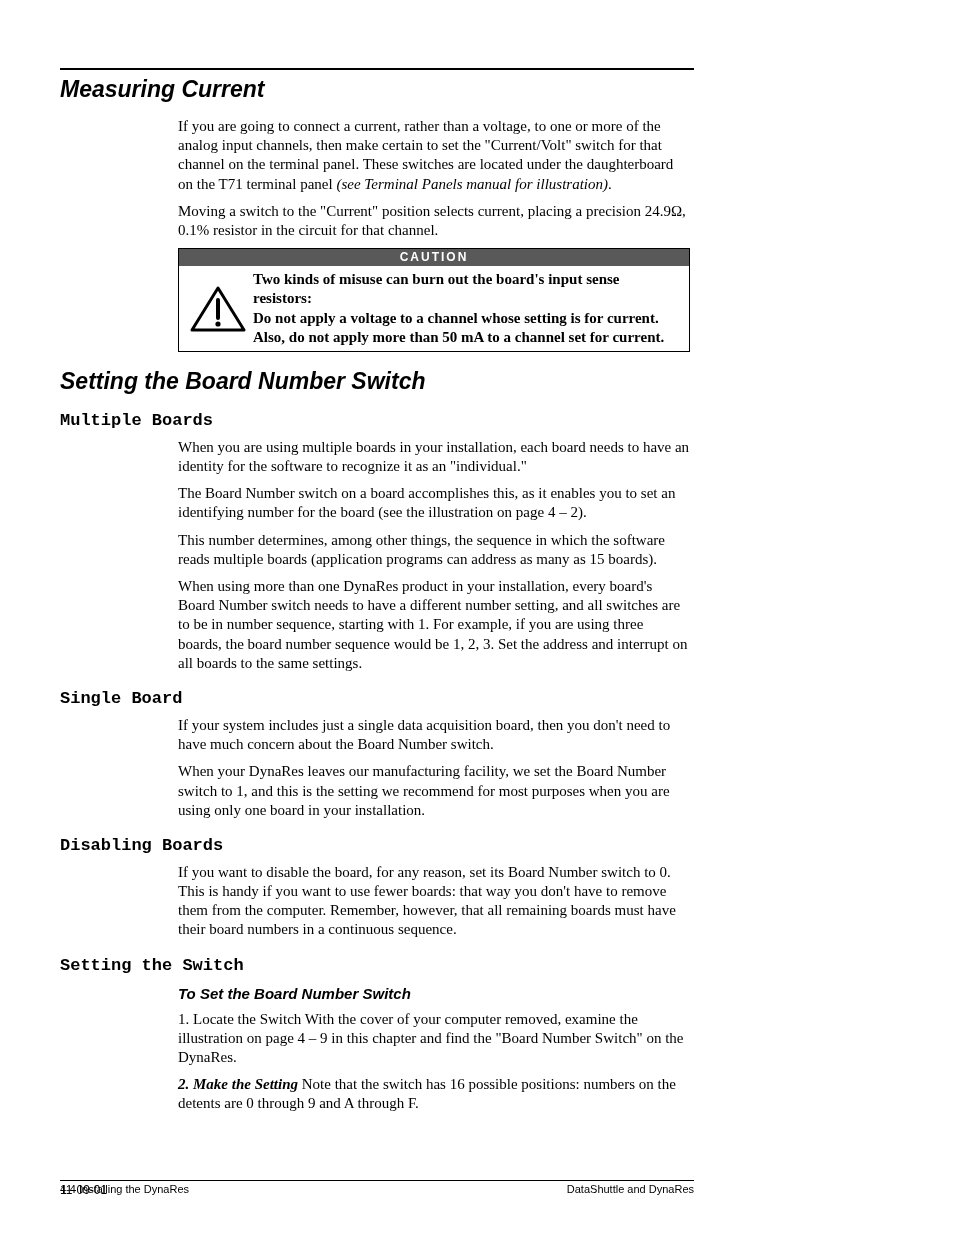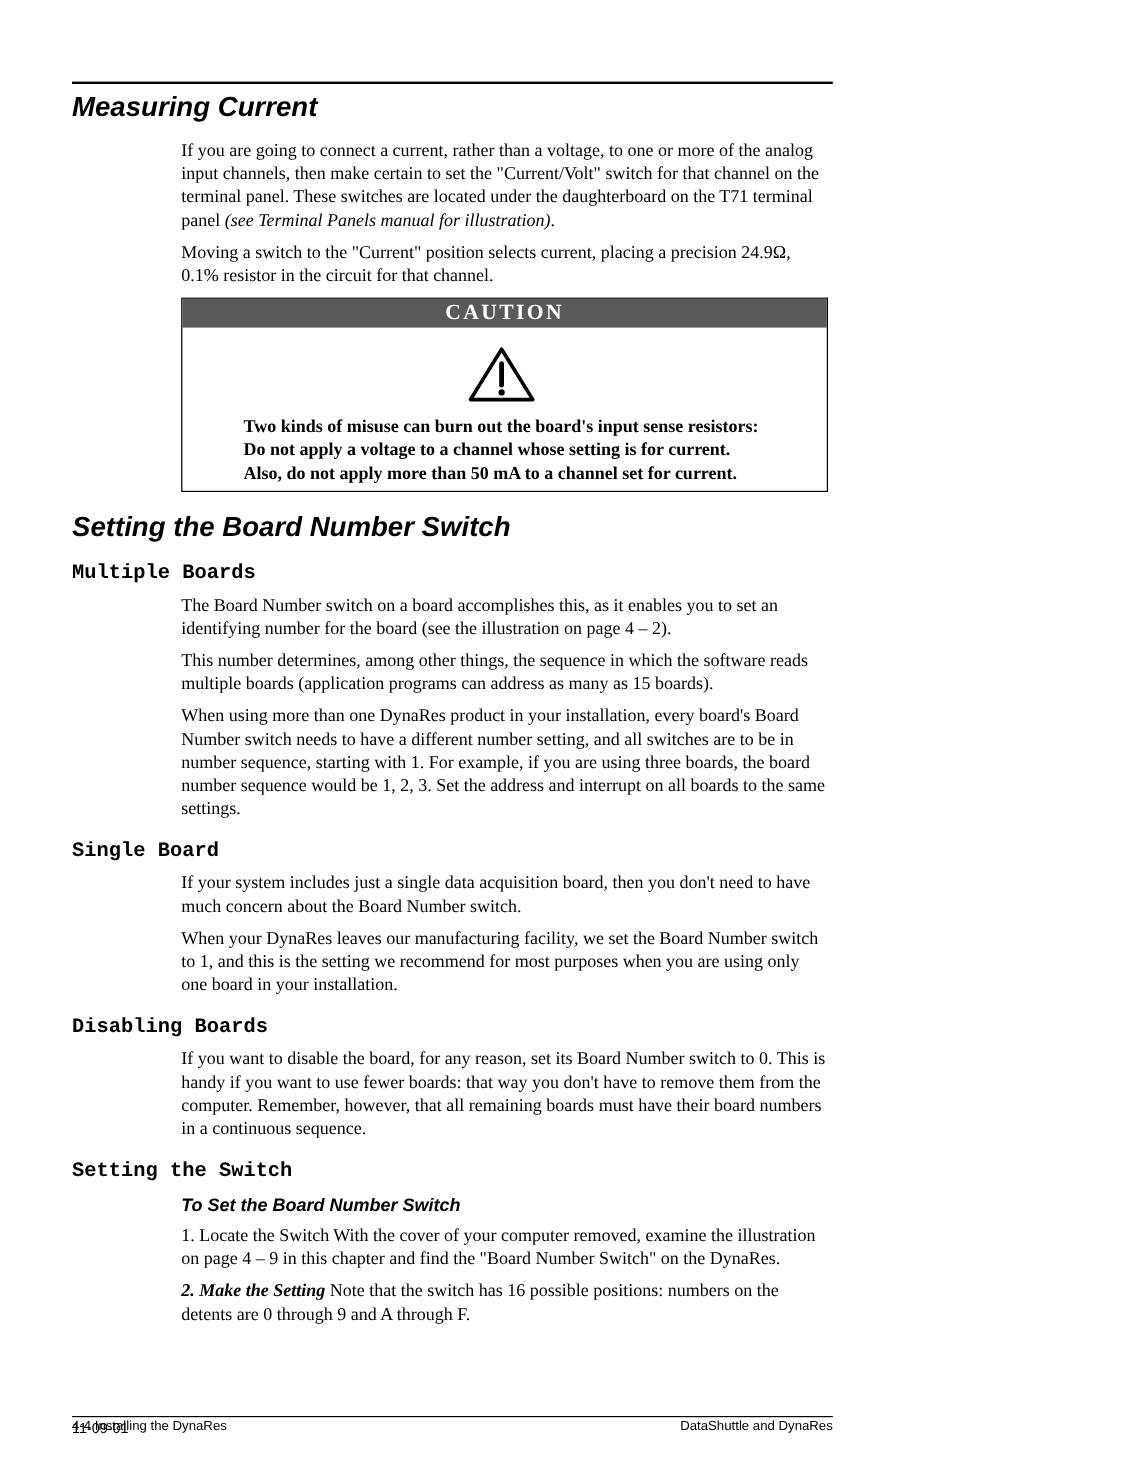--- a/index.html
+++ b/index.html
@@ -35,49 +35,47 @@
     margin: 16px 0 6px 0;
   }
   .h3-run {
     font-family: Arial, Helvetica, sans-serif;
     font-weight: bold;
     font-style: italic;
     font-size: 15px;
     margin: 10px 0 6px 0;
   }
   .body-area {
-    margin-left: 91px;
+    margin-left: 118px;
     margin-right: 4px;
   }
   p.para {
     margin: 8px 0 8px 0;
     line-height: 1.28;
   }
   .ital { font-style: italic; }
   .bold { font-weight: bold; font-family: Liberation Serif, serif; }
   .caution-box {
     border: 1px solid #000;
     margin: 8px 0 8px 0;
     display: flex;
     flex-direction: column;
   }
   .caution-header {
     background: #595959;
     color: #fff;
     text-align: center;
-    font-family: Liberation Serif, serif;
+    font-family: Liberation Sans, sans-serif;
     font-weight: 900;
     letter-spacing: 2px;
-    font-size: 18px;
+    font-size: 12px;
     padding: 1px 0 2px 0;
   }
   .caution-body {
     display: flex;
-    flex-direction: column;
-    align-items: center;
     padding: 4px 10px 4px 4px;
   }
   .caution-icon {
     width: 70px;
     flex: 0 0 70px;
     display: flex;
     align-items: center;
     justify-content: center;
   }
   .caution-text {
@@ -137,20 +135,21 @@
           <span>Also, do not apply more than 50 mA to a channel set for current.</span>
         </div>
       </div>
     </div>
   </div>
 
   <div class="h1" style="margin-top:16px;">Setting the Board Number Switch</div>
 
   <div class="h2">Multiple Boards</div>
   <div class="body-area">
+    <p class="para">When you are using multiple boards in your installation, each board needs to have an identity for the software to recognize it as an "individual."</p>
     <p class="para">The Board Number switch on a board accomplishes this, as it enables you to set an identifying number for the board (see the illustration on page 4 – 2).</p>
     <p class="para">This number determines, among other things, the sequence in which the software reads multiple boards (application programs can address as many as 15 boards).</p>
     <p class="para">When using more than one DynaRes product in your installation, every board's Board Number switch needs to have a different number setting, and all switches are to be in number sequence, starting with 1. For example, if you are using three boards, the board number sequence would be 1, 2, 3.  Set the address and interrupt on all boards to the same settings.</p>
   </div>
 
   <div class="h2">Single Board</div>
   <div class="body-area">
     <p class="para">If your system includes just a single data acquisition board, then you don't need to have much concern about the Board Number switch.</p>
     <p class="para">When your DynaRes leaves our manufacturing facility, we set the Board Number switch to 1, and this is the setting we recommend for most purposes when you are using only one board in your installation.</p>
   </div>

